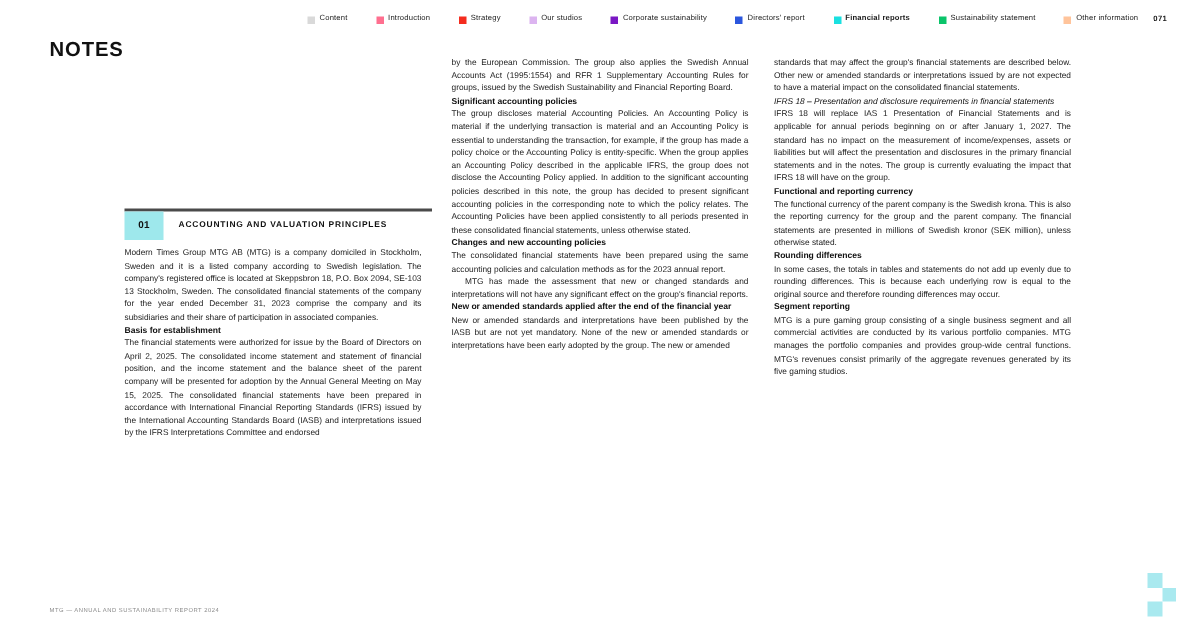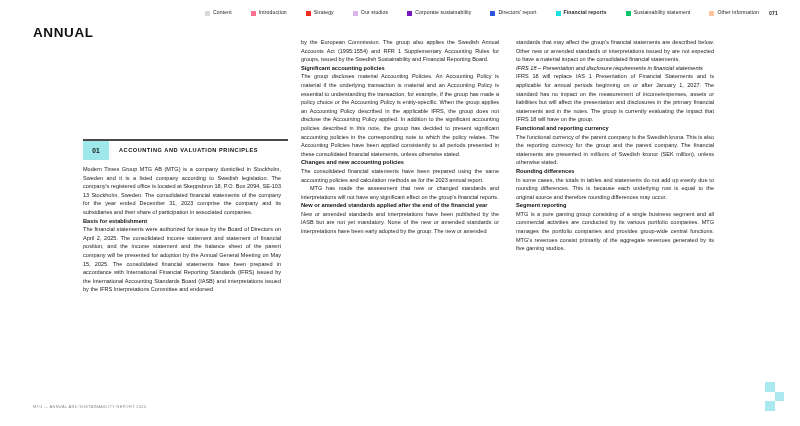--- a/index.html
+++ b/index.html
@@ -210,21 +210,21 @@
 
     <div class="nav-item">
       <span class="nav-swatch" style="background:#ffc49b"></span>
       <span class="nav-label">Other information</span>
     </div>
 
   </div>
   <div class="page-num">071</div>
 </div>
 
-<div class="page-title">ANNUAL</div>
+<div class="page-title">NOTES</div>
 
 <div class="note-header">
   <div class="note-rule"></div>
   <div class="note-num-box">
     <span class="note-num">01</span>
   </div>
   <div class="note-title">ACCOUNTING AND VALUATION PRINCIPLES</div>
 </div>
 
 <div class="col col-1">

